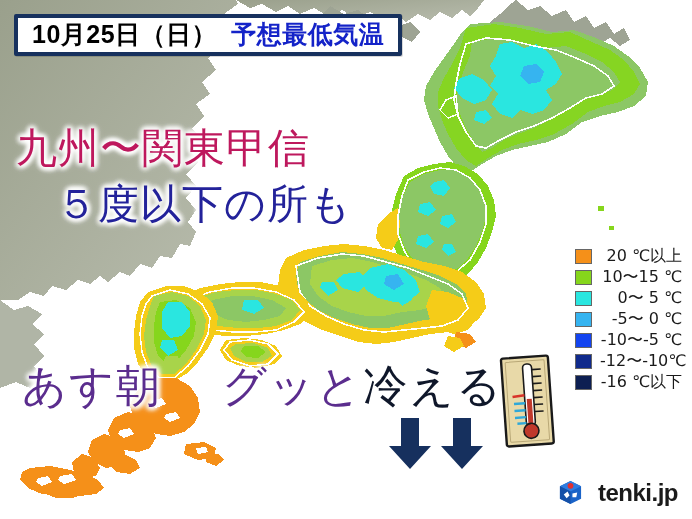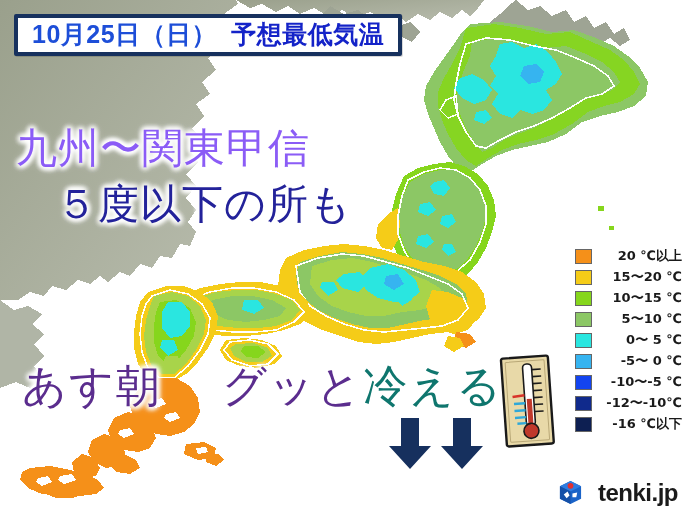--- a/index.html
+++ b/index.html
@@ -23,64 +23,64 @@
     position:absolute;left:14px;top:14px;
     background:#ffffff;
     border:4px solid #17315e;
     border-radius:2px;
     padding:3px 14px 5px 14px;
     display:flex;align-items:baseline;gap:14px;
     box-shadow:1px 1px 0 rgba(0,0,0,.15);
     z-index:40;
   }
   .title-date{
-    font-size:25px;font-weight:700;color:#1d4ed8;
+    font-size:25px;font-weight:700;color:#000000;
     letter-spacing:.5px;line-height:1.05;white-space:nowrap;
   }
   .title-kind{
     font-size:25px;font-weight:700;color:#1423c8;
     letter-spacing:.5px;line-height:1.05;white-space:nowrap;text-align:right;
   }
 
   
   .headline{
     position:absolute;z-index:35;white-space:nowrap;
     font-weight:500;
     text-shadow:
       0 0 6px #fff,0 0 6px #fff,0 0 6px #fff,0 0 10px #fff,
       2px 0 5px #fff,-2px 0 5px #fff,0 2px 5px #fff,0 -2px 5px #fff;
   }
-  .hl-1{left:16px;top:121px;font-size:41px;color:#8b5cf6;letter-spacing:1px;}
+  .hl-1{left:16px;top:121px;font-size:41px;color:#be185d;letter-spacing:1px;}
   .hl-2{left:56px;top:177px;font-size:41px;color:#23229a;letter-spacing:1px;}
   .hl-3{left:22px;top:357px;font-size:44px;color:#5b2d8e;letter-spacing:2px;}
-  .hl-3 .blue{color:#0f766e;}
+  .hl-3 .blue{color:#0f172a;}
   .hl-3 .gap{display:inline-block;width:60px;}
 
   
   .arrow{position:absolute;z-index:36;}
   .arrow svg{display:block;}
 
   
   .thermo{position:absolute;left:502px;top:355px;z-index:36;transform:rotate(-4deg);}
 
   
   .legend{
     position:absolute;left:575px;top:246px;z-index:38;
   }
   .legend-row{
     display:flex;align-items:center;height:20px;margin-bottom:1px;
   }
   .swatch{
     width:17px;height:15px;border:1px solid #666;box-sizing:border-box;margin-right:8px;flex:0 0 auto;
   }
   .legend-label{
-    font-size:13px;color:#1a1a1a;white-space:nowrap;
+    font-size:16px;color:#1a1a1a;white-space:nowrap;
     font-family:"DejaVu Sans","Liberation Sans",sans-serif;
     letter-spacing:0px;
-    text-align:right;width:82px;font-weight:bold;
+    text-align:right;width:82px;
   }
 
   
   .logo{
     position:absolute;right:14px;bottom:14px;z-index:38;
     display:flex;align-items:center;gap:15px;
   }
   .logo-cube{width:25px;height:25px;flex:0 0 auto;}
   .logo-text{
     font-size:24px;font-weight:700;color:#1a1a1a;letter-spacing:-.5px;line-height:1;
@@ -375,30 +375,22 @@
       <circle cx="27.5" cy="76" r="7.5" fill="#c0392b" stroke="#1a1a1a" stroke-width="1.6"></circle>
     </svg>
   </div>
 
   <div class="legend">
     <div class="legend-row">
       <span class="swatch" style="background:#f59019"></span>
       <span class="legend-label">20 ℃以上</span>
     </div>
     <div class="legend-row">
-      <span class="swatch" style="background:#f5cc18"></span>
-      <span class="legend-label">15〜20 ℃</span>
-    </div>
-    <div class="legend-row">
       <span class="swatch" style="background:#86d61c"></span>
       <span class="legend-label">10〜15 ℃</span>
-    </div>
-    <div class="legend-row">
-      <span class="swatch" style="background:#8cc765"></span>
-      <span class="legend-label">5〜10 ℃</span>
     </div>
     <div class="legend-row">
       <span class="swatch" style="background:#2ae6e0"></span>
       <span class="legend-label">0〜 5 ℃</span>
     </div>
     <div class="legend-row">
       <span class="swatch" style="background:#36b4f0"></span>
       <span class="legend-label">-5〜 0 ℃</span>
     </div>
     <div class="legend-row">

